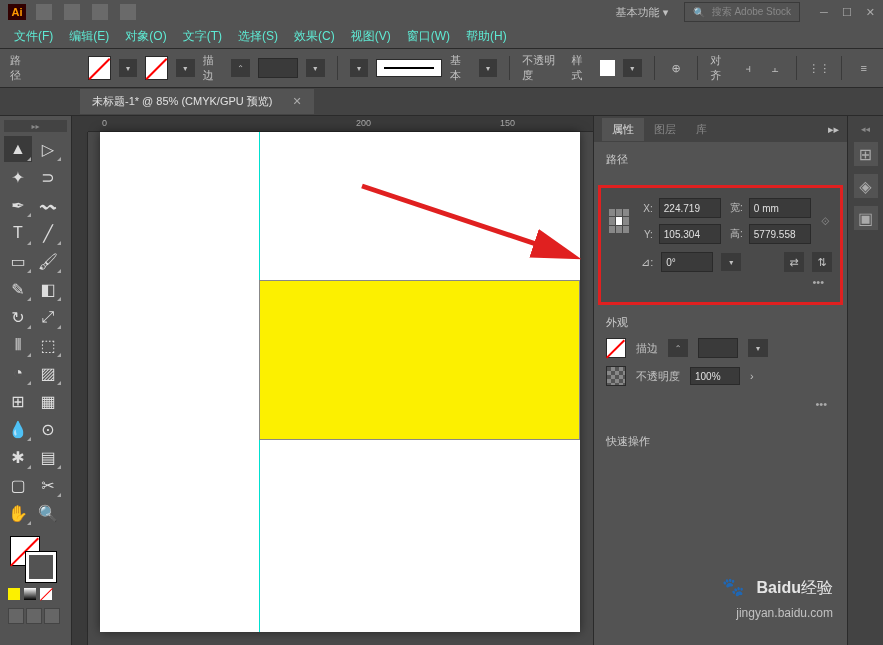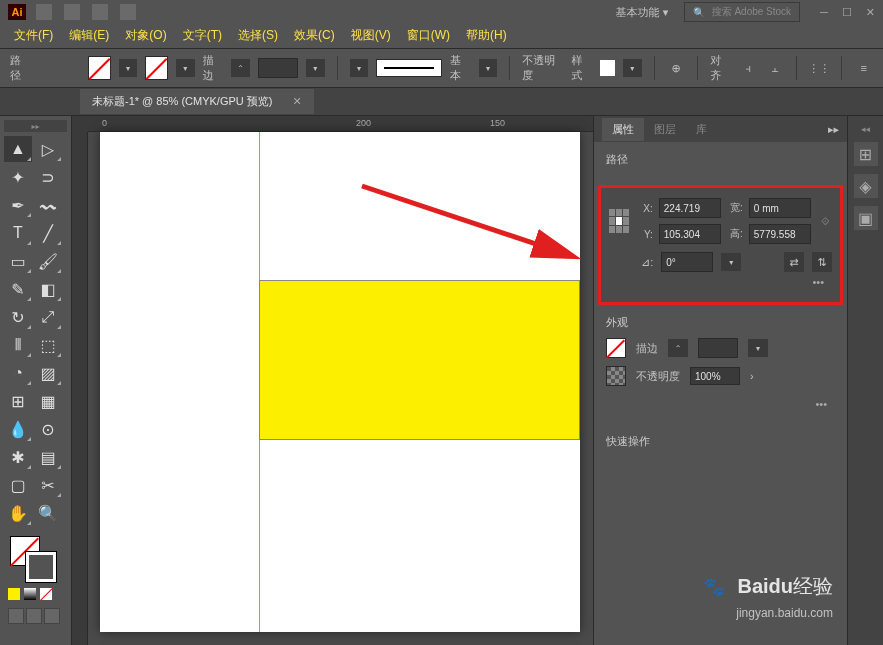--- a/index.html
+++ b/index.html
@@ -9,21 +9,21 @@
     .app-bar { height: 24px; background: #535353; display: flex; align-items: center; padding: 0 8px; color: #c0c0c0; font-size: 11px; }
     .app-logo { width: 18px; height: 16px; background: #310000; color: #ff9a00; display: flex; align-items: center; justify-content: center; font-weight: bold; font-size: 11px; margin-right: 10px; }
     .top-icons { display: flex; gap: 12px; margin-right: auto; }
     .top-icon { width: 16px; height: 16px; background: #6a6a6a; }
     .workspace-label { margin-right: 16px; cursor: pointer; }
     .search-stock { display: flex; align-items: center; gap: 6px; border: 1px solid #3a3a3a; padding: 2px 8px; font-size: 10px; color: #888; }
     .window-ctrl { display: flex; gap: 14px; margin-left: 20px; color: #aaa; }
     .win-btn { cursor: pointer; }
     
     
-    .menu-bar { height: 24px; background: #535353; display: flex; padding: 0 8px; color: #fde047; font-size: 12px; gap: 4px; }
+    .menu-bar { height: 24px; background: #535353; display: flex; align-items: center; padding: 0 8px; color: #5eead4; font-size: 12px; gap: 4px; }
     .menu-item { padding: 3px 6px; cursor: pointer; }
     
     
     .control-bar { height: 40px; background: #535353; border-top: 1px solid #2a2a2a; border-bottom: 1px solid #2a2a2a; display: flex; align-items: center; padding: 0 10px; color: #c0c0c0; font-size: 11px; gap: 8px; }
     .ctrl-label { margin-right: 4px; }
     .color-swatch { width: 24px; height: 24px; background: #fff; position: relative; border: 1px solid #2a2a2a; }
     .color-swatch::after { content: ''; position: absolute; width: 140%; height: 2px; background: red; top: 50%; left: -20%; transform: rotate(-45deg); }
     .ctrl-dropdown { width: 20px; height: 18px; background: #3a3a3a; display: inline-flex; align-items: center; justify-content: center; font-size: 8px; }
     .stroke-preview { width: 70px; height: 18px; background: #fff; border: 1px solid #2a2a2a; display: flex; align-items: center; justify-content: center; }
     .stroke-line { width: 50px; height: 2px; background: #000; }
@@ -94,21 +94,21 @@
     .app-swatch.none::after { content: ''; position: absolute; width: 140%; height: 2px; background: red; top: 50%; left: -20%; transform: rotate(-45deg); }
     .app-swatch.checker { background: repeating-conic-gradient(#888 0 25%, #555 0 50%) 0 0/8px 8px; }
     .opacity-input { width: 50px; height: 18px; background: #3a3a3a; border: 1px solid #2a2a2a; color: #e0e0e0; font-size: 10px; padding: 0 4px; }
     .fx-label { font-style: italic; color: #888; padding: 4px 0; }
     
     
     .right-bar { position: absolute; right: 0; top: 0; width: 36px; bottom: 20px; background: #434343; display: flex; flex-direction: column; gap: 8px; padding-top: 8px; align-items: center; border-left: 1px solid #2a2a2a; }
     .right-icon { width: 24px; height: 24px; background: #535353; display: flex; align-items: center; justify-content: center; color: #aaa; cursor: pointer; }
     
     
-    .watermark { position: absolute; bottom: 45px; right: 50px; color: #fff; font-size: 20px; font-weight: bold; opacity: 0.85; display: flex; align-items: center; gap: 6px; }
+    .watermark { position: absolute; bottom: 45px; right: 50px; color: #fff; font-size: 16px; font-weight: bold; opacity: 0.85; display: flex; align-items: center; gap: 6px; }
     .wm-sub { position: absolute; bottom: 25px; right: 50px; color: #ddd; font-size: 12px; opacity: 0.8; }
     .paw { width: 28px; height: 24px; position: relative; }
     .paw::before { content: '🐾'; font-size: 18px; color: #aaa; }
   </style>
 </head>
 <body>
 
 <div class="app-bar">
   <div class="app-logo">Ai</div>
   <div class="top-icons">
@@ -259,21 +259,21 @@
       <div class="draw-mode"></div>
       <div class="draw-mode"></div>
     </div>
   </div>
 
   <div class="canvas-area">
     <div class="ruler-corner"></div>
     <div class="ruler-h">
       <span class="ruler-mark" style="left:14px">0</span>
       <span class="ruler-mark" style="left:268px">200</span>
-      <span class="ruler-mark" style="left:402px">150</span>
+      <span class="ruler-mark" style="left:412px">150</span>
     </div>
     <div class="ruler-v"></div>
     <div class="artboard">
       <div class="guide-v" style="left:159px"></div>
       <div class="yellow-rect" style="left:159px;top:148px;width:321px;height:160px"></div>
     </div>
     <svg class="red-arrow" style="left:280px;top:60px;width:240px;height:100px">
       <defs>
           <marker id="ah" markerWidth="10" markerHeight="10" refX="8" refY="3" orient="auto">
             <polygon points="0 0, 10 3, 0 6" fill="#e02020"></polygon>

